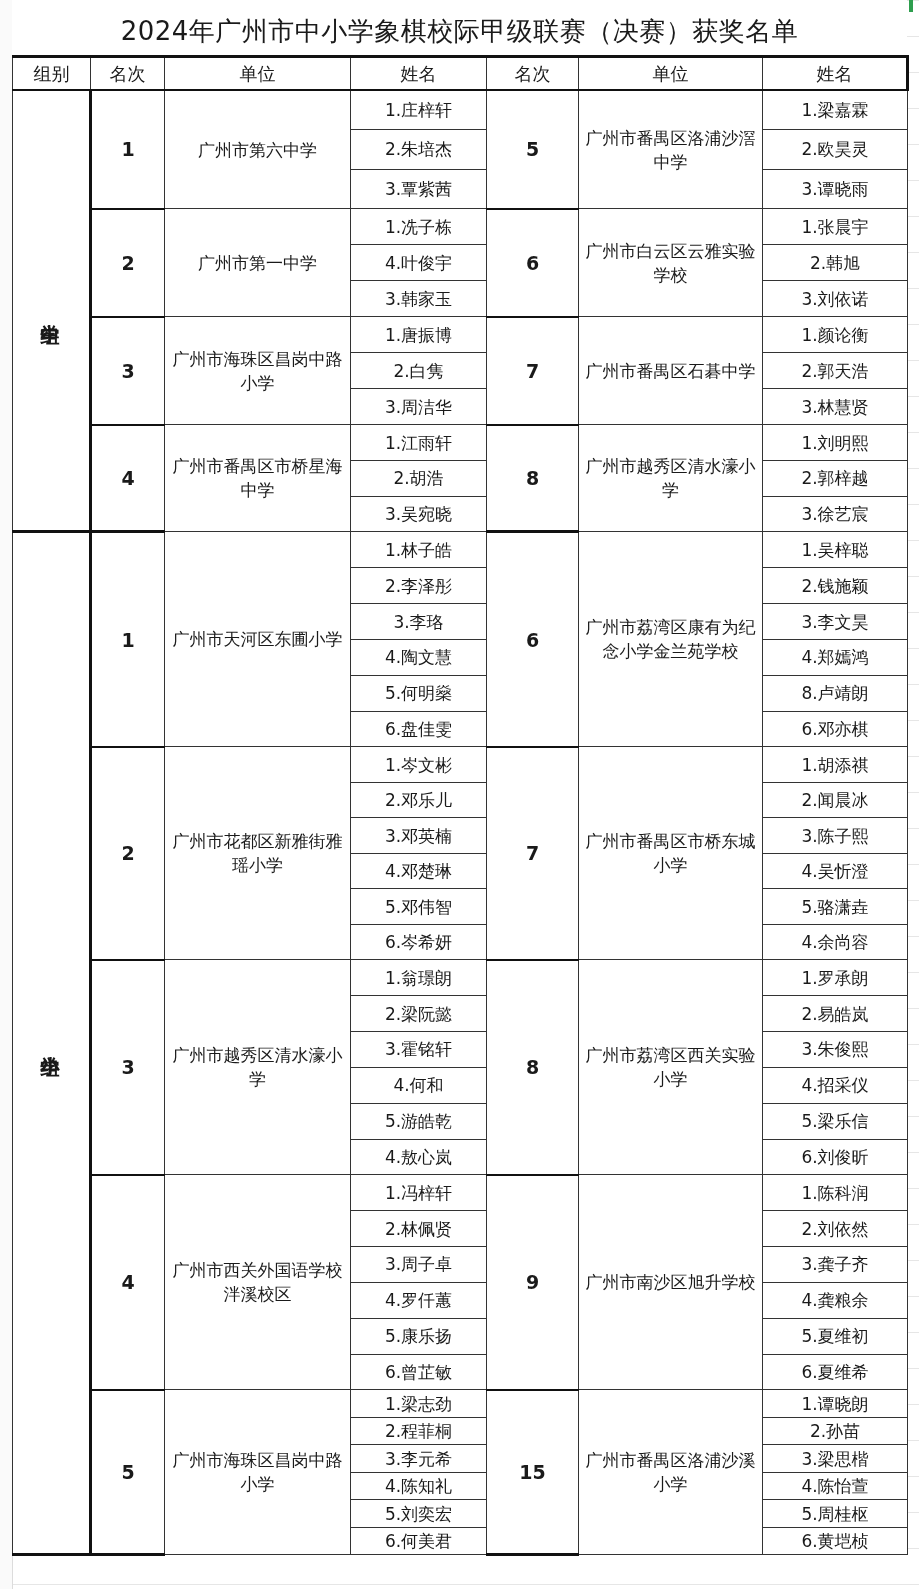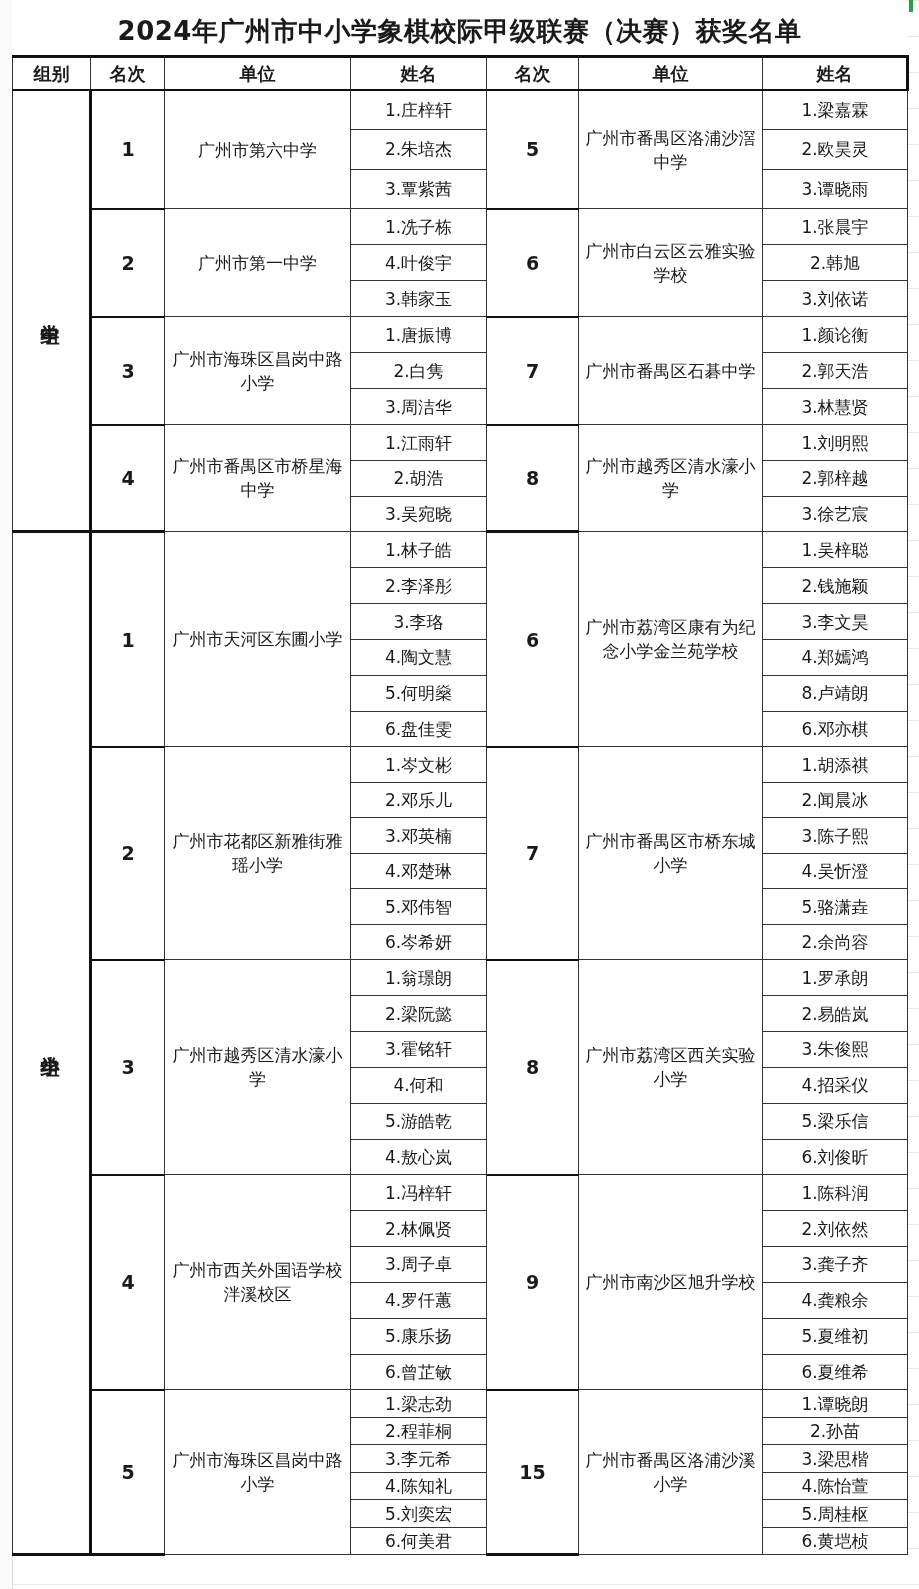--- a/index.html
+++ b/index.html
@@ -2,24 +2,24 @@
 <html><head>
 <meta charset="utf-8">
 <style>
   html,body{margin:0;padding:0;background:#ffffff;}
   body{width:919px;height:1589px;position:relative;overflow:hidden;font-family:"DejaVu Sans","Liberation Sans",sans-serif;color:#1a1a1a;}
   .gridbg{position:absolute;left:0;top:0;width:919px;height:1589px;
     background-image:linear-gradient(#e6e6e6 1px,transparent 1px),linear-gradient(90deg,#e6e6e6 1px,transparent 1px);
     background-size:919px 36px,919px 36px;}
   .gutter{position:absolute;left:0;top:0;width:12px;height:1589px;background:#fafafa;border-right:1px solid #dcdcdc;}
   .sheet{position:absolute;left:12px;top:0;width:895px;height:1555px;background:#fff;}
-  .title{position:absolute;left:12px;top:8px;width:895px;height:46px;text-align:center;font-weight:bold;font-size:26px;line-height:46px;letter-spacing:0.5px;}
+  .title{position:absolute;left:12px;top:8px;width:895px;height:46px;text-align:center;font-weight:normal;font-size:26px;line-height:46px;letter-spacing:0.5px;}
   table.awards{position:absolute;left:12px;top:55px;border-collapse:collapse;table-layout:fixed;width:895px;}
   table.awards td, table.awards th{border:1px solid #333;padding:0;text-align:center;vertical-align:middle;overflow:hidden;}
-  table.awards th{font-weight:bold;font-size:18px;height:31px;}
+  table.awards th{font-weight:normal;font-size:18px;height:31px;}
   table.awards tr.hdr th{border-top:3px solid #111;border-bottom:2px solid #111;}
   .group{font-weight:bold;font-size:19px;line-height:22px;writing-mode:vertical-rl;text-orientation:upright;margin:0 auto;letter-spacing:2px;}
   .rank{font-weight:bold;font-size:19px;}
   .unit{font-size:17px;line-height:24px;padding:0 4px !important;}
   .name{font-size:17px;line-height:20px;}
   .thick-top{border-top:3px solid #111 !important;}
   .thick-bottom{border-bottom:3px solid #111 !important;}
   .thick-right{border-right:3px solid #111 !important;}
   .greenmark{position:absolute;left:909px;top:0;width:4px;height:12px;background:#2e9e4e;}
 </style>
@@ -172,21 +172,21 @@
       <tr style="height: 35.5px;">
         <td class="name">4.邓楚琳</td>
         <td class="name">4.吴忻澄</td>
       </tr>
       <tr style="height: 35.5px;">
         <td class="name">5.邓伟智</td>
         <td class="name">5.骆潇垚</td>
       </tr>
       <tr style="height: 35.5px;">
         <td class="name">6.岑希妍</td>
-        <td class="name">2.余尚容</td>
+        <td class="name">4.余尚容</td>
       </tr>
       <tr style="height: 35.8333px;">
         <td rowspan="6" class="rank" style="border-left: 2px solid rgb(17, 17, 17); border-top: 2px solid rgb(17, 17, 17);">3</td>
         <td rowspan="6" class="unit">广州市越秀区清水濠小学</td>
         <td class="name">1.翁璟朗</td>
         <td rowspan="6" class="rank" style="border-top: 2px solid rgb(17, 17, 17);">8</td>
         <td rowspan="6" class="unit">广州市荔湾区西关实验小学</td>
         <td class="name">1.罗承朗</td>
       </tr>
       <tr style="height: 35.8333px;">

